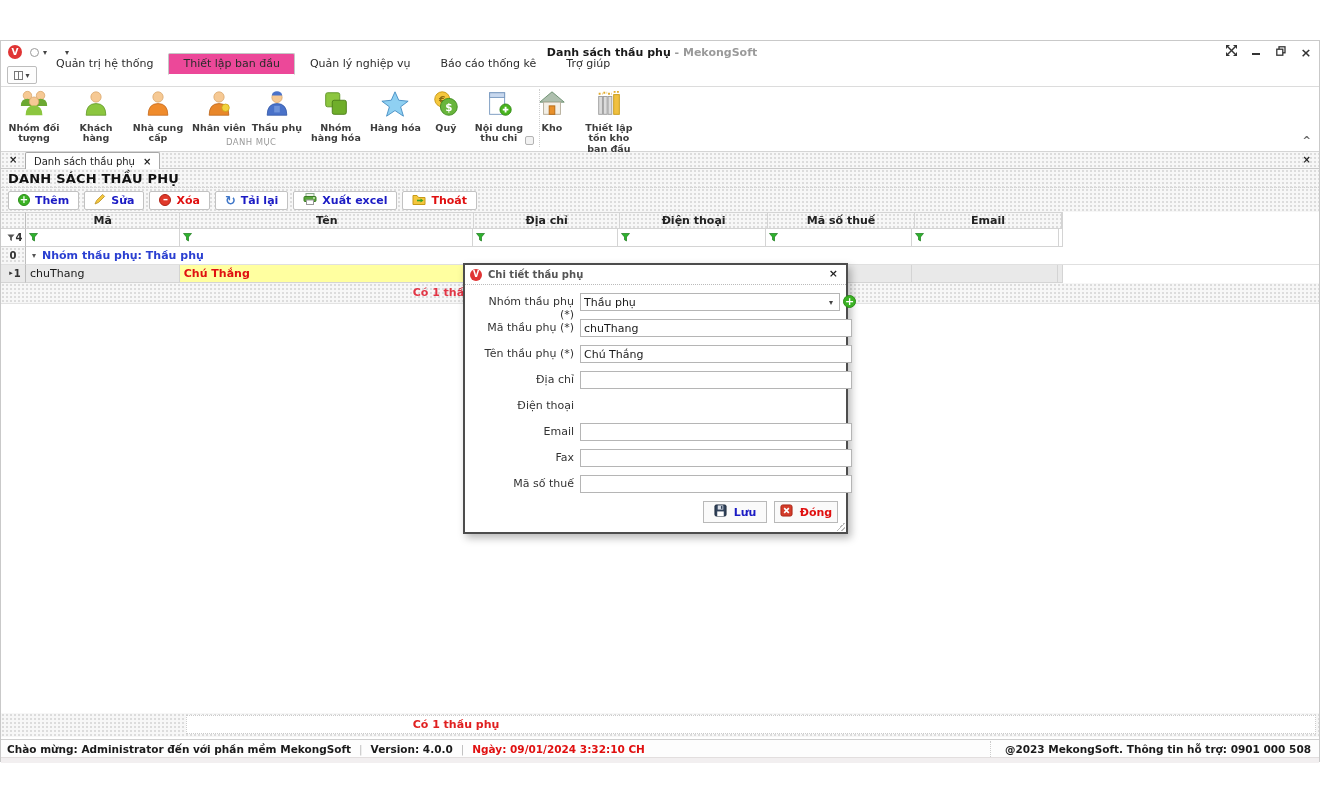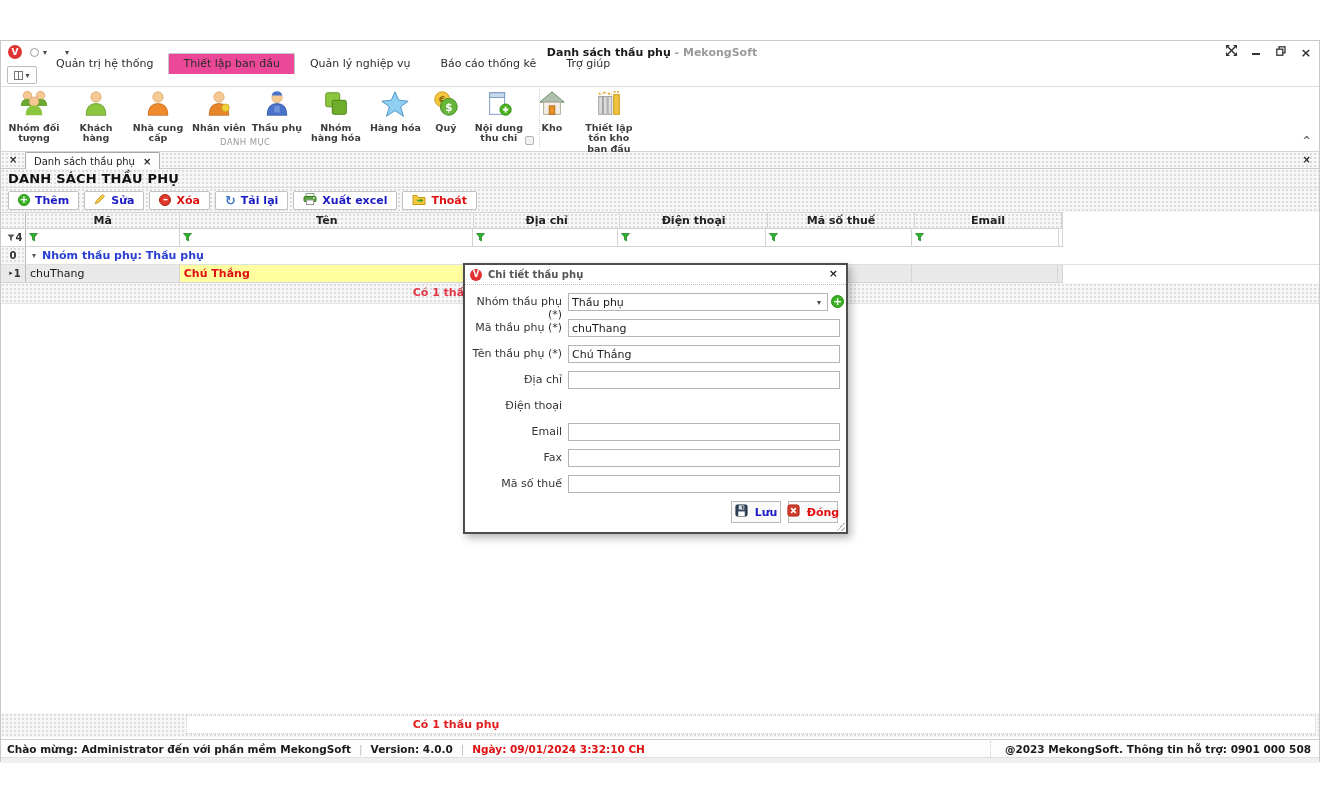--- a/index.html
+++ b/index.html
@@ -27,21 +27,21 @@
   .panes{width:9px;height:9px;border:1px solid #777;position:relative;}
   .panes:before{content:"";position:absolute;left:3px;top:0;bottom:0;width:1px;background:#777;}
   .rtab{padding:3px 14px 4px 14px;color:#2b2b2b;border:1px solid transparent;margin-bottom:11px;}
   .rtab.active{background:#ec4899;border:1px solid #c6c6c6;border-bottom:1px solid #fff;border-radius:2px 2px 0 0;font-weight:normal;}
 
   
   #ribbon-body{position:absolute;left:0;top:46px;width:100%;height:65px;background:#fff;border-bottom:1px solid #d5d5d5;}
   #ribbon-items{position:absolute;left:2px;top:1px;display:flex;align-items:flex-start;}
   .ritem{display:flex;flex-direction:column;align-items:center;padding:1px 3px;min-width:44px;max-width:62px;}
   .ritem .rlabel{font-size:9.5px;font-weight:bold;color:#3d3d3d;text-align:center;line-height:1.1;margin-top:1px;}
-  .grp-label{position:absolute;left:219px;top:50px;font-size:8.5px;color:#9a9a9a;letter-spacing:.4px;}
+  .grp-label{position:absolute;left:225px;top:50px;font-size:8.5px;color:#9a9a9a;letter-spacing:.4px;}
   .launcher{position:absolute;left:524px;top:49px;width:9px;height:9px;border:1px solid #b3b3b3;border-radius:2px;background:#f2f2f2;}
   .vsep{position:absolute;left:538px;top:2px;bottom:4px;border-left:1px dotted #cfcfcf;}
   #ribbon-collapse{position:absolute;right:8px;top:48px;color:#666;font-weight:bold;font-size:10px;}
 
   
   #tabstrip{position:absolute;left:0;top:111px;width:100%;height:17px;border-bottom:1px solid #c9c9c9;}
   .strip-x{position:absolute;top:2px;font-size:10px;font-weight:bold;color:#222;}
   #doctab{position:absolute;left:24px;top:0;height:17px;background:#fff;border:1px solid #a8a8a8;border-bottom:none;border-radius:2px 2px 0 0;display:flex;align-items:center;gap:8px;padding:0 8px;font-size:10px;}
   #doctab .x{font-size:10px;font-weight:bold;}
 
@@ -83,28 +83,28 @@
   .sb-red{font-weight:bold;color:#e01010;}
   #sb-right{margin-left:auto;font-weight:bold;color:#1a1a1a;border-left:1px dotted #ccc;padding:2px 8px 2px 14px;}
   #bottomstrip{position:absolute;left:0;top:716px;width:100%;height:6px;background:#f2eff0;border-top:1px solid #e2dede;}
 
   
   #dialog{position:absolute;left:463px;top:263px;width:385px;height:271px;background:#fff;border:2px solid #4d4d4d;box-shadow:3px 4px 8px rgba(0,0,0,.28);z-index:50;}
   #dlg-title{position:absolute;left:0;top:0;right:0;height:20px;border-bottom:1px dotted #bbb;display:flex;align-items:center;}
   #dlg-title .vlogo{width:12px;height:12px;font-size:8px;margin-left:5px;}
   #dlg-title .txt{margin-left:6px;font-size:10px;font-weight:bold;color:#555;}
   #dlg-title .x{position:absolute;right:8px;top:2px;font-size:11px;font-weight:bold;color:#222;}
-  .drow{position:absolute;left:0;width:100%;height:26px;}
+  .drow{position:absolute;left:12px;width:100%;height:26px;}
   .dlabel{position:absolute;left:0;width:97px;text-align:right;top:2px;color:#333;}
   .dinput{position:absolute;left:103px;top:0;width:272px;height:18px;border:1px solid #b5b5b5;padding:0 3px;font-size:11px;color:#1a1a1a;background:#fff;}
   .dinput.combo{width:260px;padding-right:14px;}
   .combo-arrow{position:absolute;left:352px;top:5px;font-size:8px;color:#444;}
   .add-btn{position:absolute;left:366px;top:2px;width:13px;height:13px;border-radius:50%;background:#3bb224;border:1px solid #2a8f17;color:#fff;font-weight:bold;font-size:11px;line-height:11px;text-align:center;}
   #dlg-buttons{position:absolute;right:8px;top:236px;display:flex;gap:7px;}
-  .dbtn{width:50px;height:22px;background:#fafafa;border:1px solid #b9b9b9;display:flex;align-items:center;justify-content:center;gap:7px;font-weight:bold;font-size:11px;}
+  .dbtn{width:64px;height:22px;background:#fafafa;border:1px solid #b9b9b9;display:flex;align-items:center;justify-content:center;gap:7px;font-weight:bold;font-size:11px;}
   .grip{position:absolute;right:1px;bottom:1px;width:9px;height:9px;background:
     linear-gradient(135deg,transparent 50%,#bbb 50%,#bbb 60%,transparent 60%,transparent 75%,#bbb 75%,#bbb 85%,transparent 85%);}
 </style>
 </head>
 <body>
 
 <div id="screen">
 <div id="appwin">
 
   <div id="titlebar">

